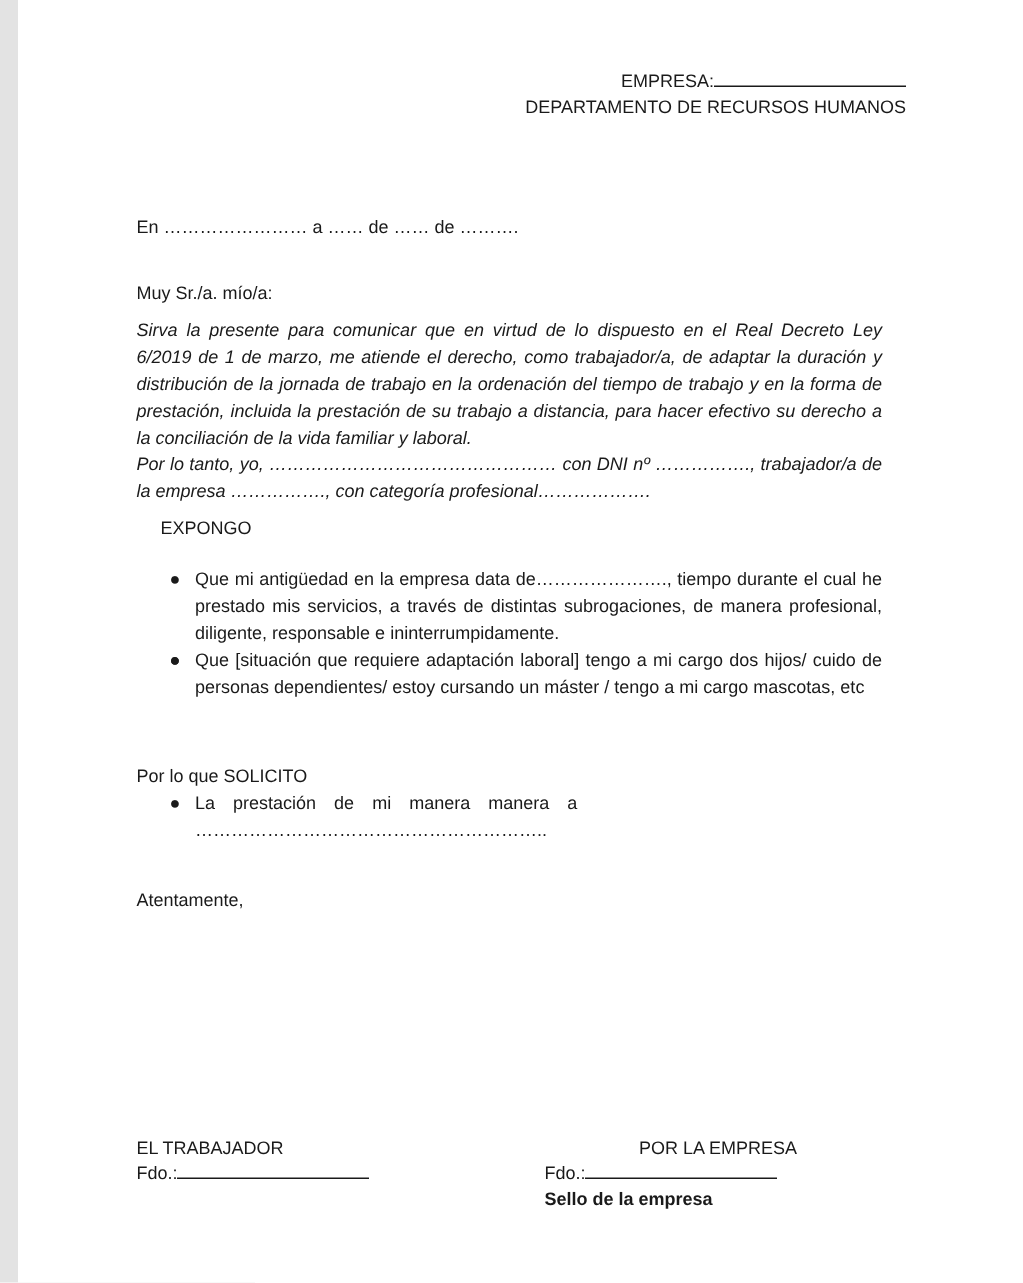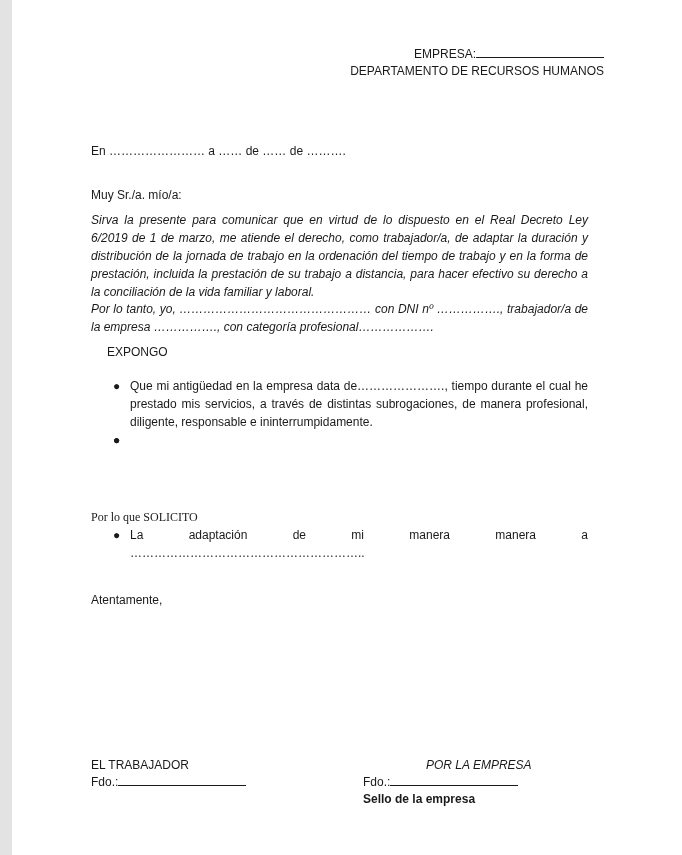--- a/index.html
+++ b/index.html
@@ -16,21 +16,21 @@
   .header .l1 { padding-right: 0; }
   .uline { display: inline-block; border-bottom: 1px solid #1a1a1a; height: 11px; vertical-align: baseline; }
   .para {
     position: absolute; left: 79px; width: 497px; font-size: 12px; line-height: 18px;
     text-align: justify;
     font-style: italic;
   }
   ul.bul { position: absolute; left: 79px; width: 497px; margin: 0; padding: 0; list-style: none; font-size: 12px; line-height: 18px; }
   ul.bul li { position: relative; padding-left: 39px; text-align: justify; }
   ul.bul li .dot { position: absolute; left: 22px; top: 0; }
-  .justline { display: flex; justify-content: space-between; }
+  .justline { display: flex; justify-content: flex-start; gap: 12px; }
 </style>
 </head>
 <body>
 
 <div class="page">
 
   <div class="header">
     <div class="l1"><span>EMPRESA:</span><span class="uline" style="width:128px"></span></div>
     <div>DEPARTAMENTO DE RECURSOS HUMANOS</div>
   </div>
@@ -41,44 +41,44 @@
 
   <div class="para" style="top:211px;">Sirva la presente para comunicar que en virtud de lo dispuesto en el Real Decreto Ley 6/2019 de 1 de marzo, me atiende el derecho, como trabajador/a, de adaptar la duración y distribución de la jornada de trabajo en la ordenación del tiempo de trabajo y en la forma de prestación, incluida la prestación de su trabajo a distancia, para hacer efectivo su derecho a la conciliación de la vida familiar y laboral.</div>
 
   <div class="para" style="top:300px;">Por lo tanto, yo,  ………………………………………… con DNI nº ……………., trabajador/a de la empresa ……………., con categoría profesional……………….</div>
 
   <div class="abs" style="left:79px; top:344px;margin-left:16px;">EXPONGO</div>
 
   <ul class="bul" style="top:377px;">
     <li><span class="dot">●</span><span>Que mi antigüedad en la empresa data de…………………., tiempo durante el cual he prestado mis servicios, a través de distintas subrogaciones, de manera profesional, diligente, responsable e ininterrumpidamente.</span></li>
     <li><span class="dot">●</span></li>
-    <li><span class="dot">●</span></li>
+    <li><span class="dot">●</span><span>Que [situación que requiere adaptación laboral] tengo a mi cargo dos hijos/ cuido de personas dependientes/ estoy cursando un máster / tengo a mi cargo mascotas, etc</span></li>
   </ul>
 
-  <div class="abs" style="left:79px; top:509px;font-family:Liberation Serif, serif;">Por lo que SOLICITO</div>
+  <div class="abs" style="left:79px; top:509px;">Por lo que SOLICITO</div>
 
   <ul class="bul" style="top:526px;">
     <li>
       <span class="dot">●</span>
       <div class="justline">
         <span>La</span>
-        <span>adaptación</span>
+        <span>prestación</span>
         <span>de</span>
         <span>mi</span>
         <span>manera</span>
         <span>manera</span>
         <span>a</span>
       </div>
       <div>…………………………………………………..</div>
     </li>
   </ul>
 
   <div class="abs" style="left:79px; top:592px;">Atentamente,</div>
 
 
   <div class="abs" style="left:79px; top:757px;">EL TRABAJADOR</div>
   <div class="abs" style="left:79px; top:774px;"><span>Fdo.:</span><span class="uline" style="width:128px"></span></div>
 
-  <div class="abs" style="left:414px; top:757px;font-style:italic;">POR LA EMPRESA</div>
+  <div class="abs" style="left:414px; top:757px;">POR LA EMPRESA</div>
   <div class="abs" style="left:351px; top:774px;"><span>Fdo.:</span><span class="uline" style="width:128px"></span></div>
   <div class="abs" style="left:351px; top:791px;font-weight:bold;">Sello de la empresa</div>
 
 </div>
 
 </body></html>

